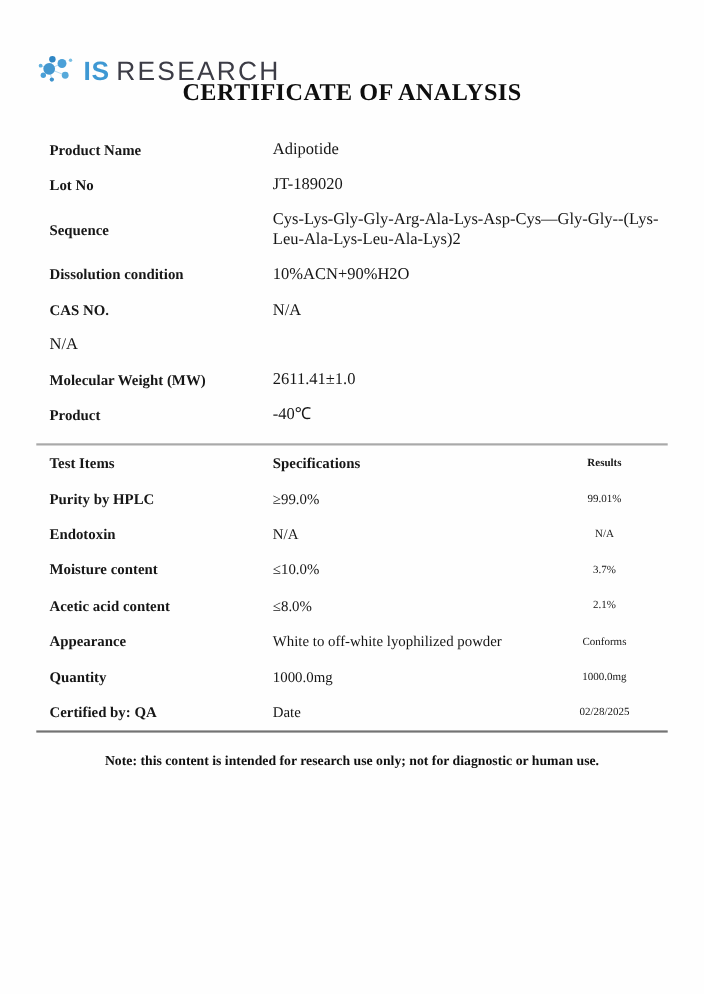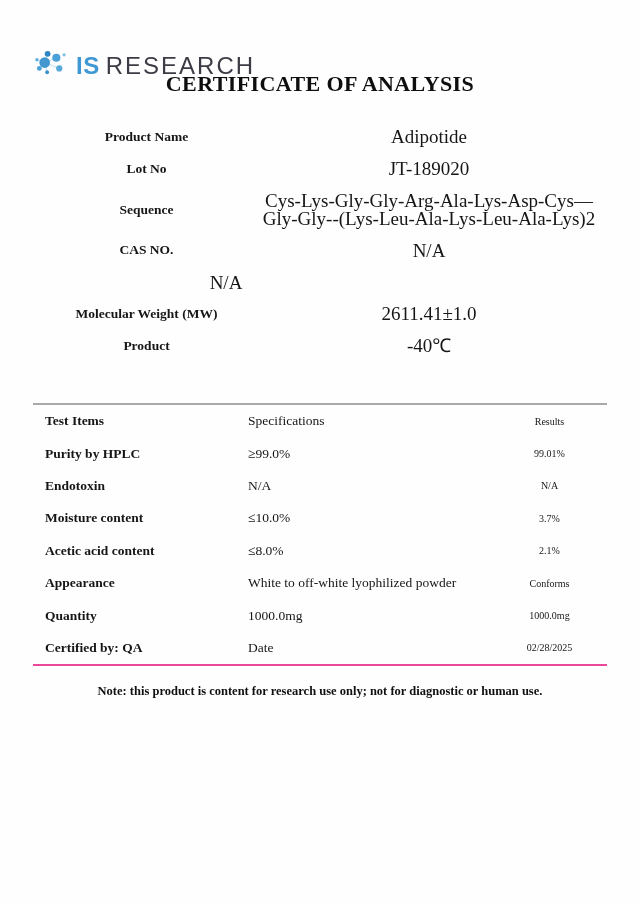--- a/index.html
+++ b/index.html
@@ -51,48 +51,47 @@
     letter-spacing: 0.4px;
     color: #0e0e0e;
   }
 
   
   .info-section {
     position: absolute;
     top: 121px;
     left: 45px;
     width: 565px;
-    text-align: center;
   }
   .info-row {
     display: flex;
     align-items: center;
     min-height: 31.8px;
   }
   .info-row.tall { min-height: 50px; }
   .info-label {
     width: 203px;
     flex-shrink: 0;
     font-weight: 700;
     font-size: 13.5px;
   }
   .info-value {
     width: 362px;
-    font-size: 19px;
+    font-size: 15px;
     line-height: 17.5px;
   }
 
   
   .test-section {
     position: absolute;
     top: 403px;
     left: 33px;
     width: 574px;
     border-top: 2px solid #a9a9a9;
-    border-bottom: 2px solid #ec4899;
+    border-bottom: 2px solid #737373;
   }
   .test-row {
     display: flex;
     align-items: center;
     min-height: 32.4px;
   }
   .col-item {
     width: 215px;
     padding-left: 12px;
     flex-shrink: 0;
@@ -103,21 +102,21 @@
     width: 244px;
     flex-shrink: 0;
     font-size: 13.5px;
   }
   .col-result {
     flex: 1;
     font-size: 10px;
     text-align: center;
   }
   .test-row.header .col-spec,
-  .test-row.header .col-result { font-weight: 400; }
+  .test-row.header .col-result { font-weight: 700; }
 
   
   .note {
     position: absolute;
     top: 684px;
     left: 0;
     width: 100%;
     text-align: center;
     font-size: 12.5px;
     font-weight: 700;
@@ -161,20 +160,24 @@
     </div>
     <div class="info-row">
       <div class="info-label">Lot No</div>
       <div class="info-value">JT-189020</div>
     </div>
     <div class="info-row tall">
       <div class="info-label">Sequence</div>
       <div class="info-value">Cys-Lys-Gly-Gly-Arg-Ala-Lys-Asp-Cys—Gly-Gly--(Lys-Leu-Ala-Lys-Leu-Ala-Lys)2</div>
     </div>
     <div class="info-row">
+      <div class="info-label">Dissolution condition</div>
+      <div class="info-value">10%ACN+90%H2O</div>
+    </div>
+    <div class="info-row">
       <div class="info-label">CAS NO.</div>
       <div class="info-value">N/A</div>
     </div>
     <div class="info-row">
       <div class="info-value">N/A</div>
     </div>
     <div class="info-row">
       <div class="info-label">Molecular Weight (MW)</div>
       <div class="info-value">2611.41±1.0</div>
     </div>
@@ -220,15 +223,15 @@
       <div class="col-spec">1000.0mg</div>
       <div class="col-result">1000.0mg</div>
     </div>
     <div class="test-row">
       <div class="col-item">Certified by: QA</div>
       <div class="col-spec">Date</div>
       <div class="col-result">02/28/2025</div>
     </div>
   </section>
 
-  <p class="note">Note: this product is content for research use only; not for diagnostic or human use.</p>
+  <p class="note">Note: this content is intended for research use only; not for diagnostic or human use.</p>
 
 </div>
 
 </body></html>

